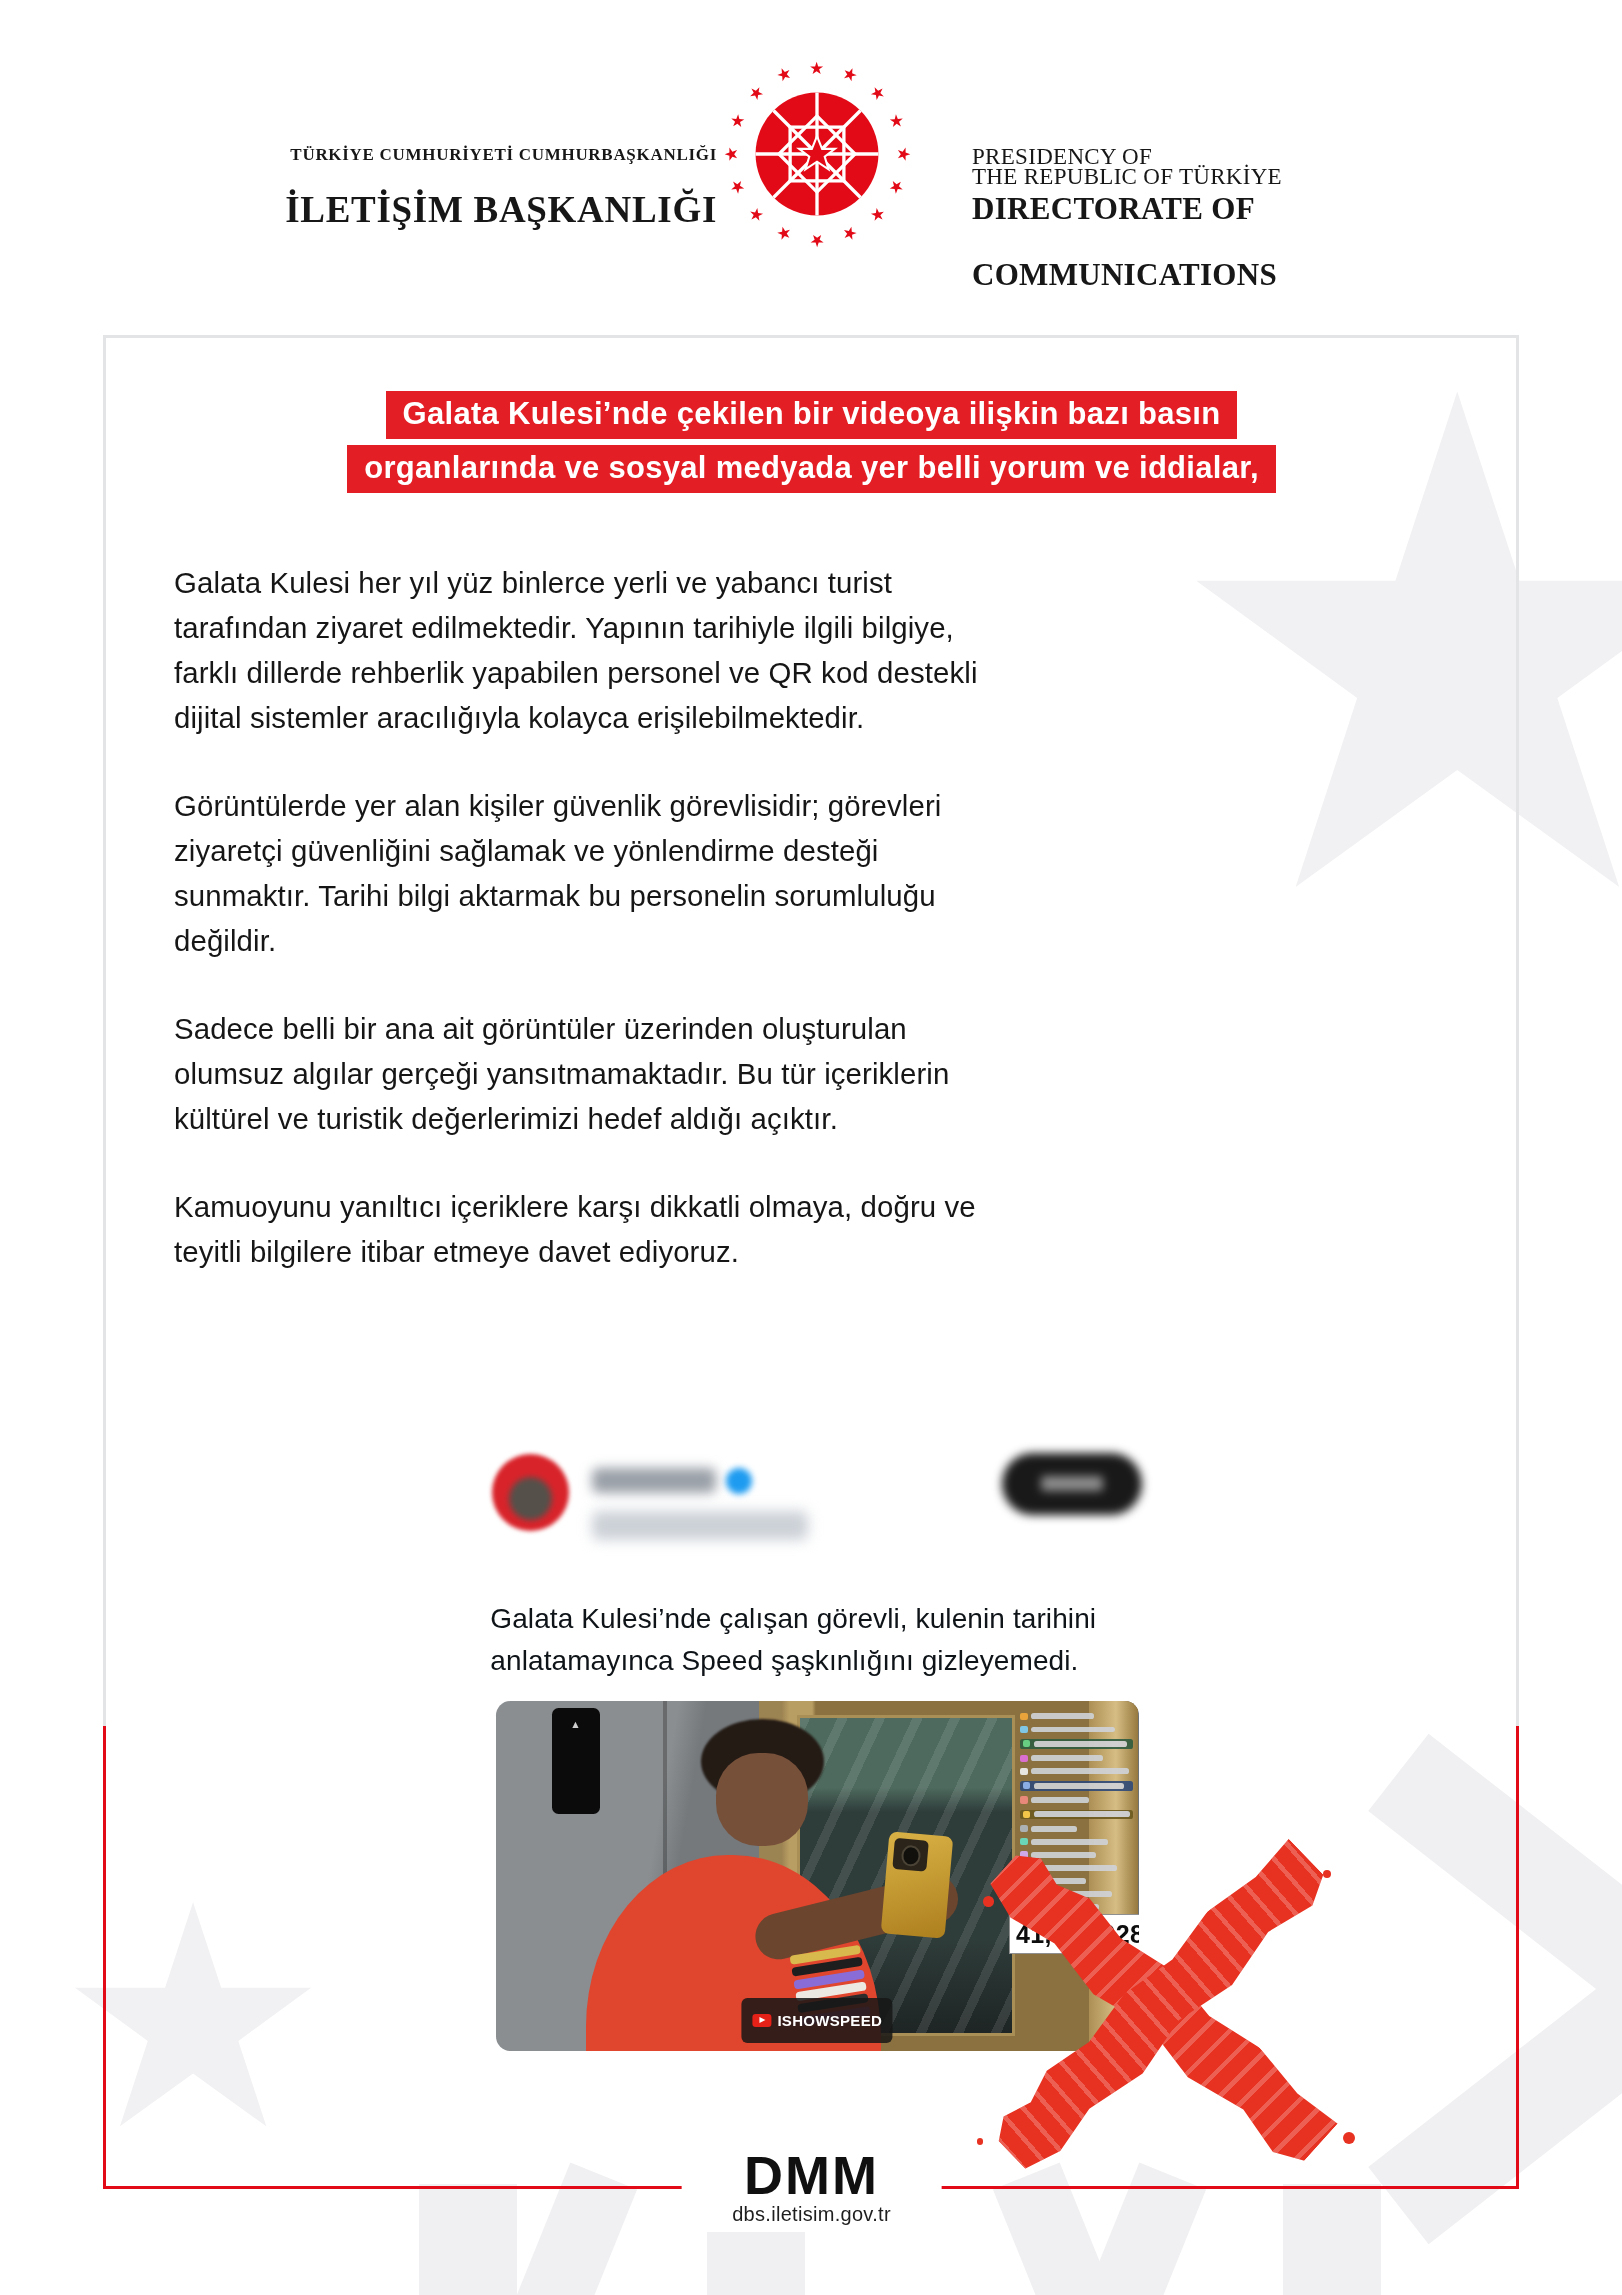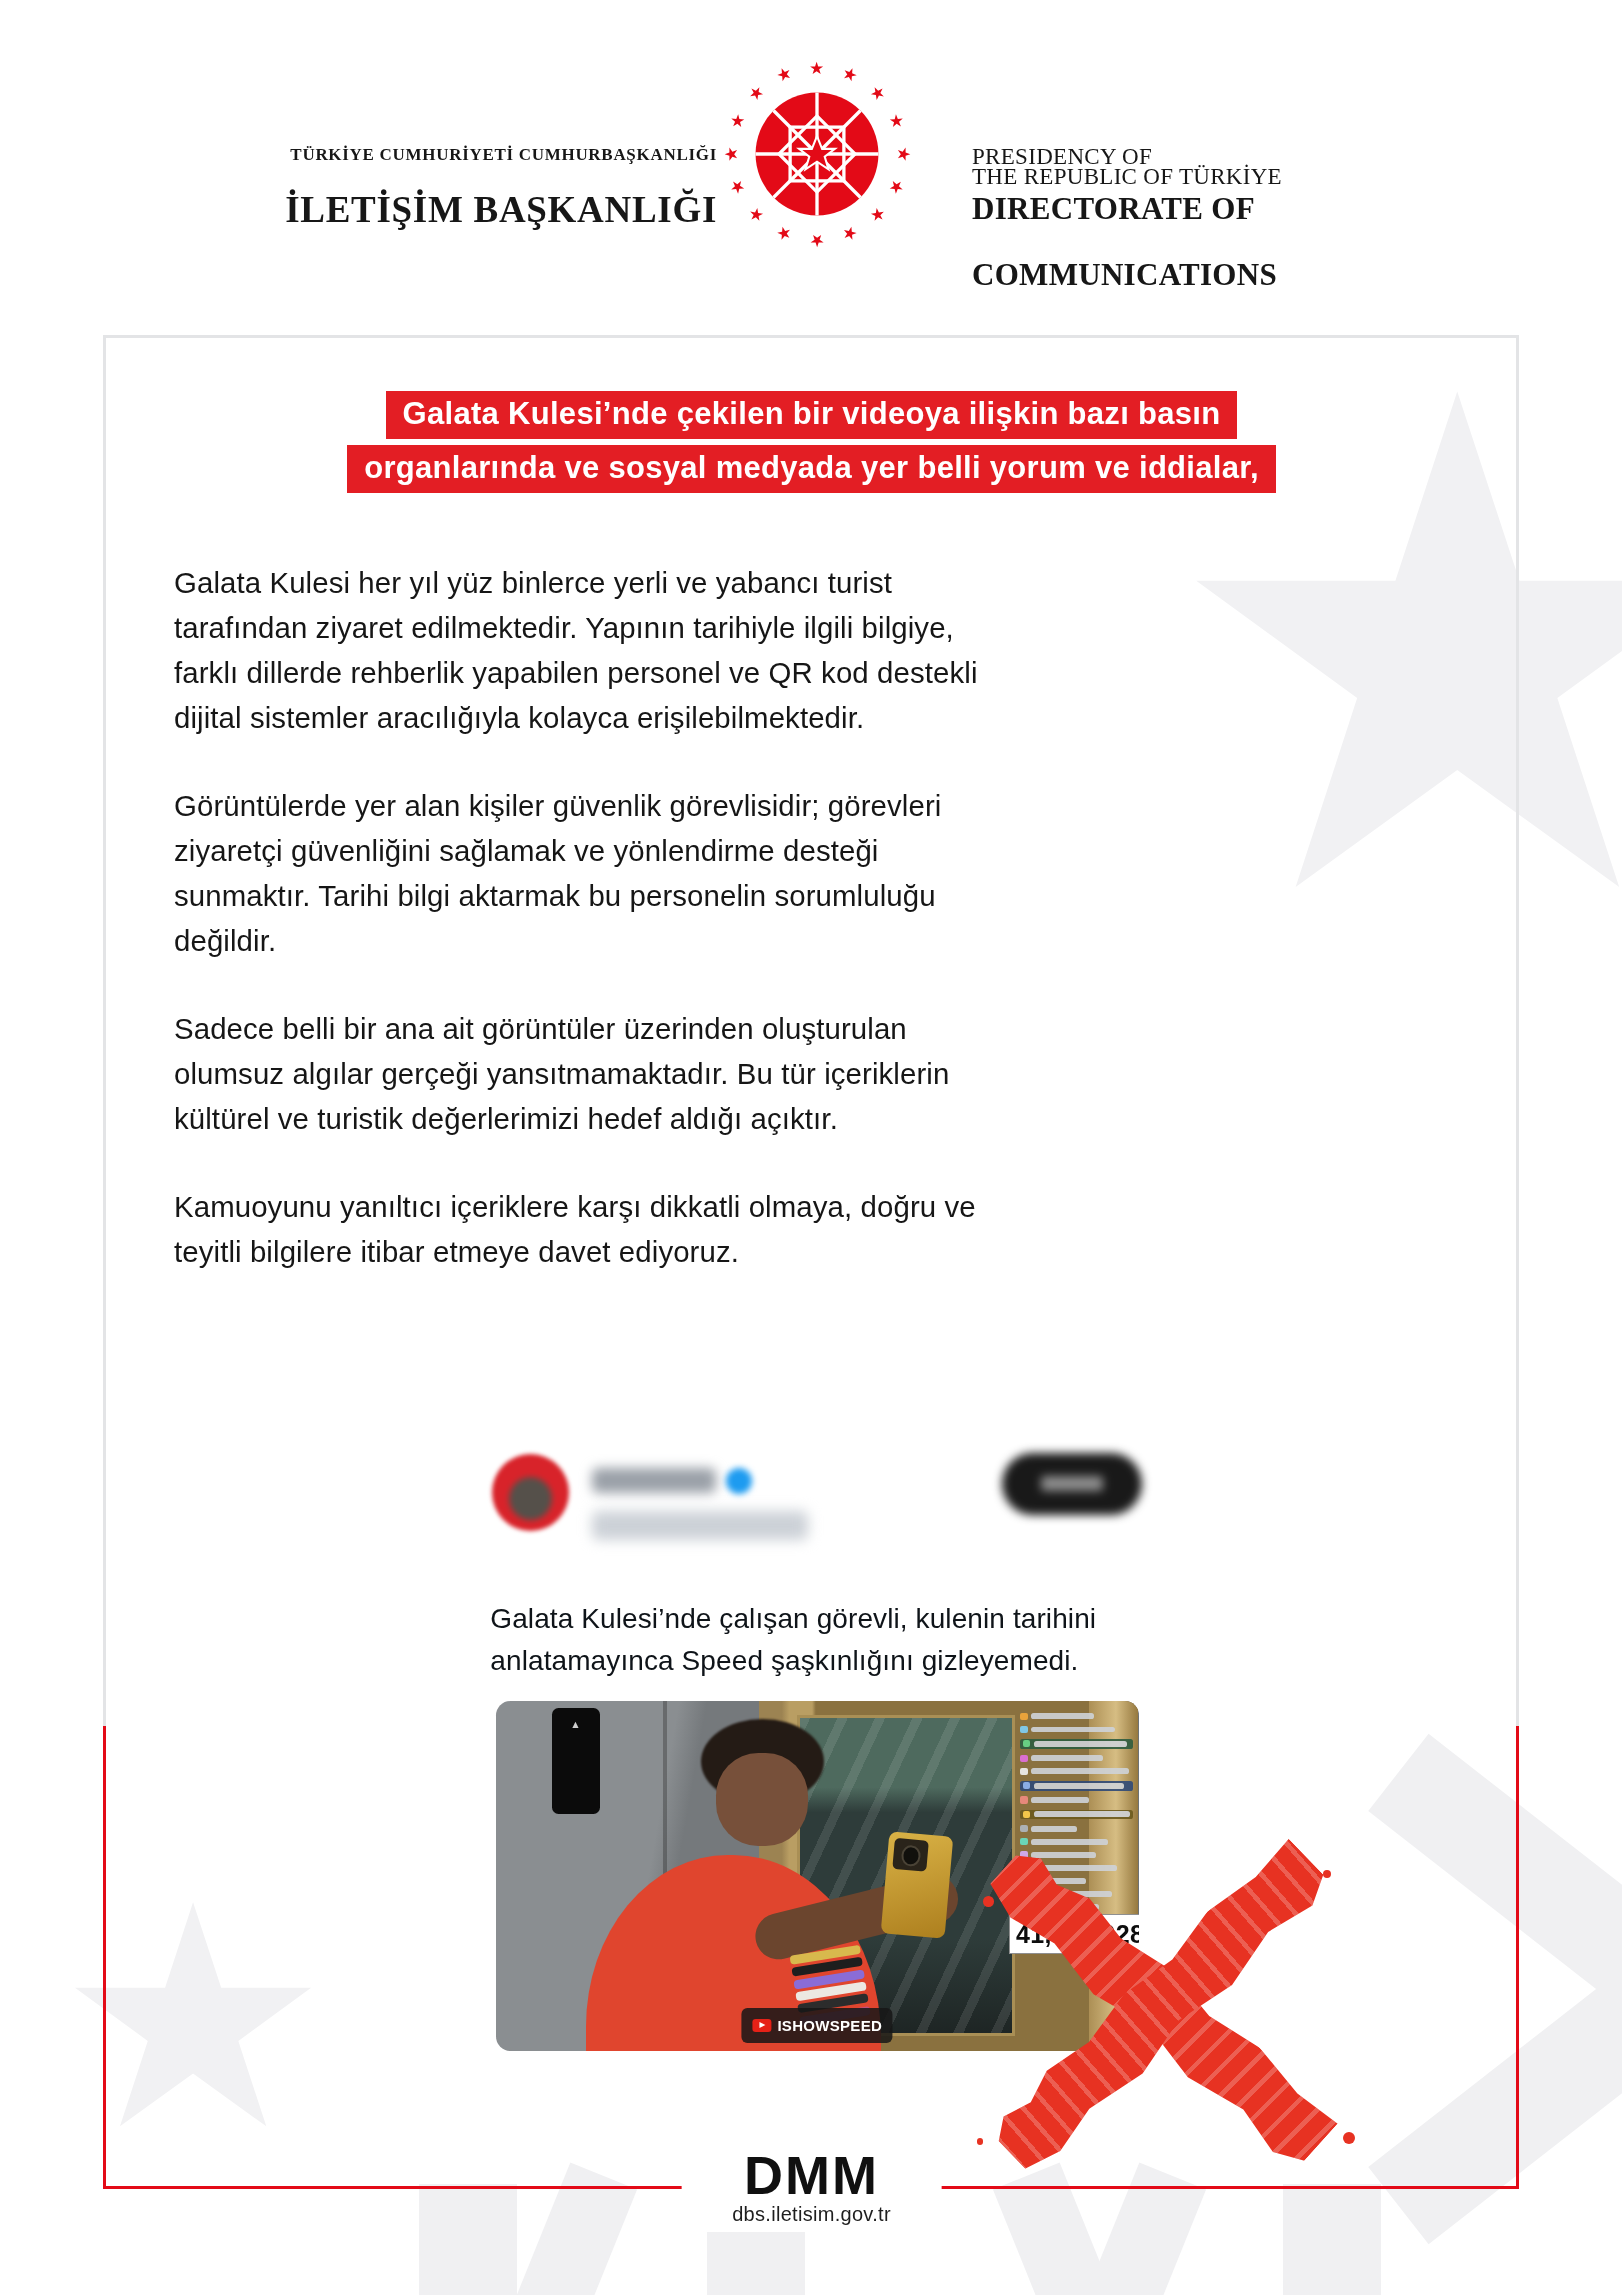--- a/index.html
+++ b/index.html
@@ -96,21 +96,21 @@
   .bands{position:absolute;left:46.5%;top:71%;width:11%;height:18%;transform:rotate(-9deg);}
   .bands div{height:14%;margin-bottom:5%;border-radius:3.9px;}
   .chat{position:absolute;right:5.2px;top:11.8px;width:113px;z-index:4;}
   .chat-row{display:flex;align-items:center;margin-bottom:5.9px;opacity:.9;}
   .chat-chip{width:7.2px;height:7.2px;border-radius:2px;margin-right:3.9px;flex:0 0 auto;}
   .chat-bar{height:5.9px;border-radius:2.6px;background:#cfd3d8;}
   .count-box{position:absolute;right:-6.5px;top:213px;width:128px;height:38px;background:#ffffff;
              border:1.3px solid #8f8f8f;z-index:5;display:flex;align-items:center;padding-left:6.5px;
              font-size:25px;font-weight:700;color:#0d0d0d;letter-spacing:0.3px;}
   .yt-badge{position:absolute;left:50%;bottom:7.9px;transform:translateX(-50%);z-index:5;
-            background:rgba(22,22,22,.85);border-radius:5.9px;height:35px;display:flex;
+            background:rgba(22,22,22,.85);border-radius:5.9px;height:45px;display:flex;
             align-items:center;padding:0 10.5px;text-align:center;}
   .yt-play{width:19.6px;height:13.7px;background:#e62117;border-radius:3.3px;position:relative;margin-right:5.9px;}
   .yt-play::after{content:"";position:absolute;left:7.2px;top:3.3px;border-left:6.5px solid #ffffff;
             border-top:3.6px solid transparent;border-bottom:3.6px solid transparent;}
   .yt-name{color:#ffffff;font-size:15px;font-weight:700;letter-spacing:0.3px;}
 
   
   .xmark{position:absolute;left:957px;top:1824px;width:406px;height:373px;z-index:6;}
   .stroke{position:absolute;left:-6.5px;top:147px;width:419px;height:73px;background:
       repeating-linear-gradient(93deg, rgba(255,255,255,.22) 0 4.6px, rgba(255,255,255,0) 4.6px 19.6px),#e73222;

